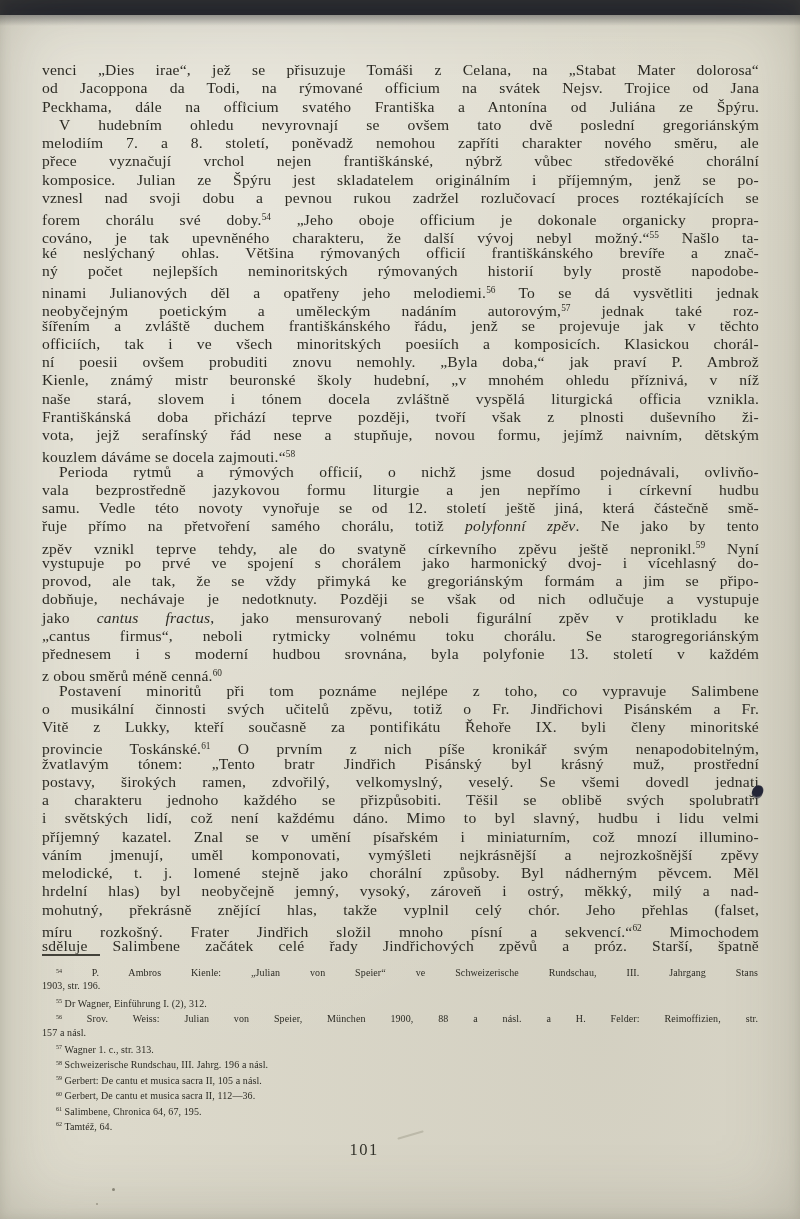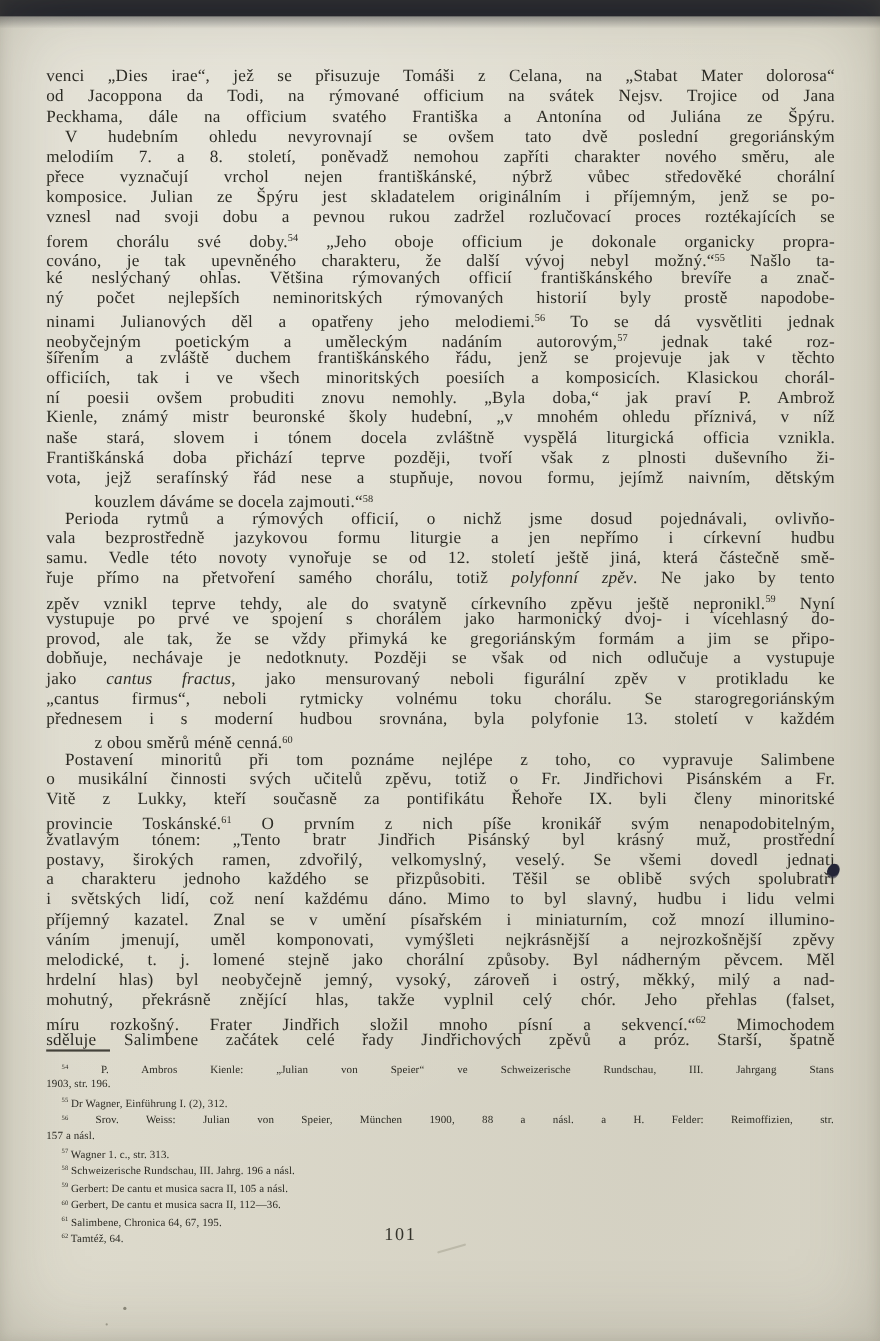--- a/index.html
+++ b/index.html
@@ -26,36 +26,36 @@
   #bodytext{
     position:absolute;left:42px;top:61px;width:717px;
     font-size:15.6px;line-height:18.25px;letter-spacing:0.2px;
   }
   .line{
     height:18.25px;
     text-align:justify;
     text-align-last:justify;
     -moz-text-align-last:justify;
   }
-  .line.noj{text-align-last:left;margin-left:44px;-moz-text-align-last:left;}
+  .line.noj{text-align-last:left;-moz-text-align-last:left;}
   .p-indent .line:first-child{text-indent:17px;}
   sup{font-size:0.60em;vertical-align:super;letter-spacing:0;position:relative;top:0.5px;}
   em{font-style:italic;}
   .fn-rule{
     position:absolute;left:42px;top:954px;width:58px;height:2px;background:#43423a;
   }
   #footnotes{
     position:absolute;left:42px;top:963px;width:716px;
     font-size:10px;line-height:15.4px;letter-spacing:0.1px;
   }
   .fline{height:15.4px;}
   .fline.ind{text-indent:14px;}
   .fline.j{text-align:justify;text-align-last:justify;-moz-text-align-last:justify;}
   .pagenum{
-    position:absolute;left:42px;top:1112px;width:644px;text-align:center;
+    position:absolute;left:42px;top:1140px;width:644px;text-align:center;
     font-size:16.5px;letter-spacing:1.5px;color:#34332b;
   }
   .inkblot{
     position:absolute;left:752px;top:785px;width:11px;height:14px;
     border-radius:60% 40% 55% 45%;transform:rotate(14deg);
     background:radial-gradient(circle at 45% 42%, #232537 52%, rgba(35,37,55,0.45) 72%, rgba(35,37,55,0) 95%);
   }
   .scratch{
     position:absolute;left:397px;top:1134px;width:27px;height:1.6px;
     background:#bcb9a9;transform:rotate(-16deg);border-radius:2px;

